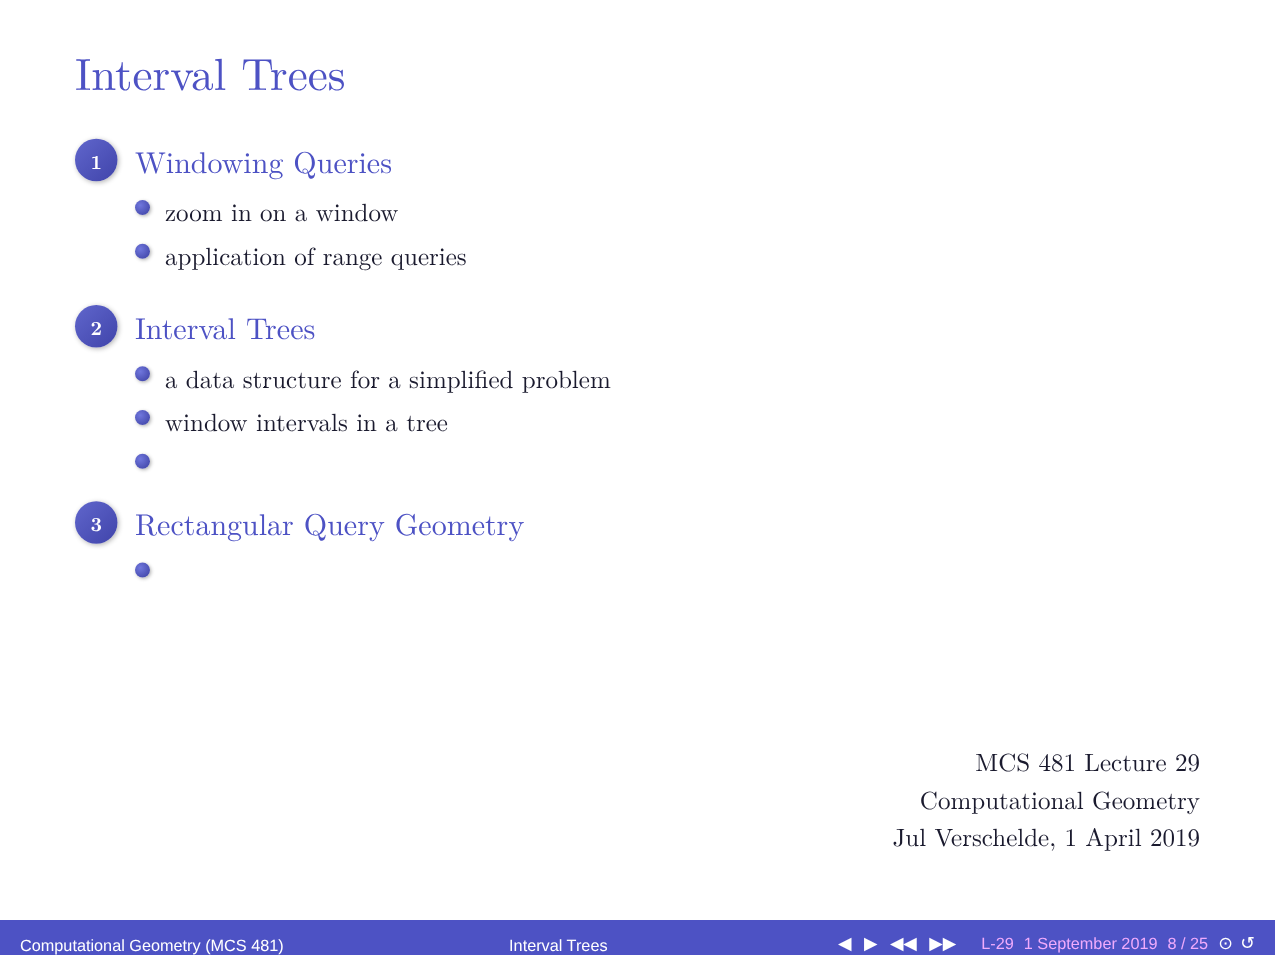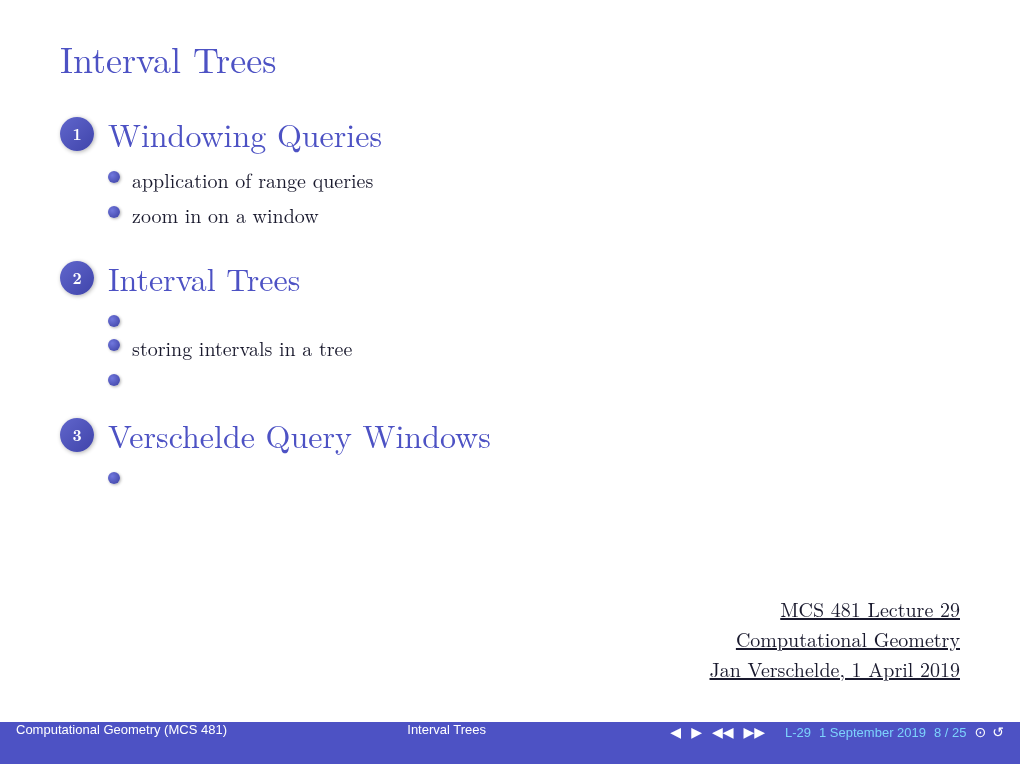--- a/index.html
+++ b/index.html
@@ -44,21 +44,21 @@
       font-weight: bold;
       display: flex;
       align-items: center;
       justify-content: center;
       margin-right: 14px;
       flex-shrink: 0;
       box-shadow: 1px 1px 4px rgba(0,0,0,0.3);
     }
 
     .section-title {
-      font-size: 32px;
+      font-size: 24px;
       color: #4d52c4;
       font-weight: normal;
     }
 
     .section-items {
       margin-left: 48px;
       list-style: none;
     }
 
     .section-items li {
@@ -82,33 +82,32 @@
     }
 
     .attribution {
       position: absolute;
       right: 60px;
       bottom: 80px;
       text-align: right;
       font-size: 20px;
       color: #1a1a2e;
       line-height: 1.5;
-      text-decoration: underline;
     }
 
     
     .nav-bar {
       position: absolute;
       bottom: 0;
       left: 0;
       right: 0;
-      height: 42px;
+      height: 28px;
       background: #4d52c4;
       display: flex;
-      align-items: flex-start;
+      align-items: flex-end;
       justify-content: space-between;
       margin-top: 12px;
     }
 
     .nav-left {
       color: white;
       font-size: 13px;
       padding: 0 16px;
       font-family: sans-serif;
     }
@@ -138,21 +137,21 @@
 
     .nav-btn {
       color: white;
       font-size: 14px;
       cursor: pointer;
       padding: 2px 4px;
       user-select: none;
     }
 
     .nav-page {
-      color: #7dd3fc;
+      color: #f0abfc;
       font-size: 13px;
     }
 
     .nav-icons {
       display: flex;
       align-items: center;
       gap: 6px;
     }
 
     .nav-icon-symbol {
@@ -168,66 +167,67 @@
   <h1 class="slide-title">Interval Trees</h1>
 
   <div class="section-block">
     <div class="section-header">
       <div class="section-number">1</div>
       <span class="section-title">Windowing Queries</span>
     </div>
     <ul class="section-items">
       <li>
         <div class="bullet"></div>
+        <span>zoom in on a window</span>
+      </li>
+      <li>
+        <div class="bullet"></div>
         <span>application of range queries</span>
-      </li>
-      <li>
-        <div class="bullet"></div>
-        <span>zoom in on a window</span>
       </li>
     </ul>
   </div>
 
   <div class="section-block">
     <div class="section-header">
       <div class="section-number">2</div>
       <span class="section-title">Interval Trees</span>
     </div>
     <ul class="section-items">
       <li>
         <div class="bullet"></div>
-      </li>
-      <li>
-        <div class="bullet"></div>
-        <span>storing intervals in a tree</span>
+        <span>a data structure for a simplified problem</span>
+      </li>
+      <li>
+        <div class="bullet"></div>
+        <span>window intervals in a tree</span>
       </li>
       <li>
         <div class="bullet"></div>
       </li>
     </ul>
   </div>
 
   <div class="section-block">
     <div class="section-header">
       <div class="section-number">3</div>
-      <span class="section-title">Verschelde Query Windows</span>
+      <span class="section-title">Rectangular Query Geometry</span>
     </div>
     <ul class="section-items">
       <li>
         <div class="bullet"></div>
       </li>
     </ul>
   </div>
 
 </div>
 
 <div class="attribution">
   <div>MCS 481 Lecture 29</div>
   <div>Computational Geometry</div>
-  <div>Jan Verschelde, 1 April 2019</div>
+  <div>Jul Verschelde, 1 April 2019</div>
 </div>
 
 <div class="nav-bar">
   <div class="nav-left">Computational Geometry  (MCS 481)</div>
   <div class="nav-center">Interval Trees</div>
   <div class="nav-right">
     <div class="nav-controls">
       <span class="nav-btn">◀</span>
       <span class="nav-btn">▶</span>
       <span class="nav-btn">◀◀</span>

